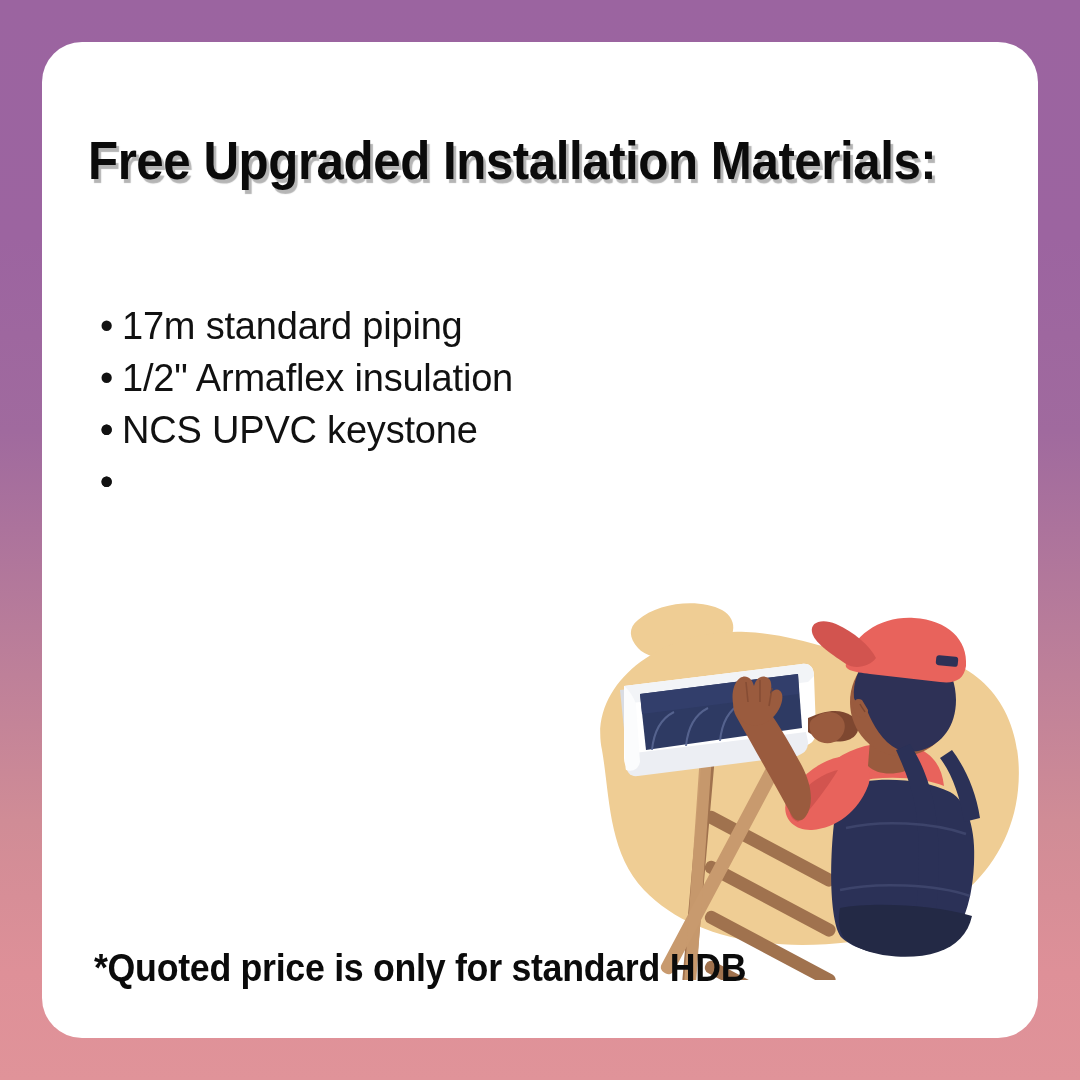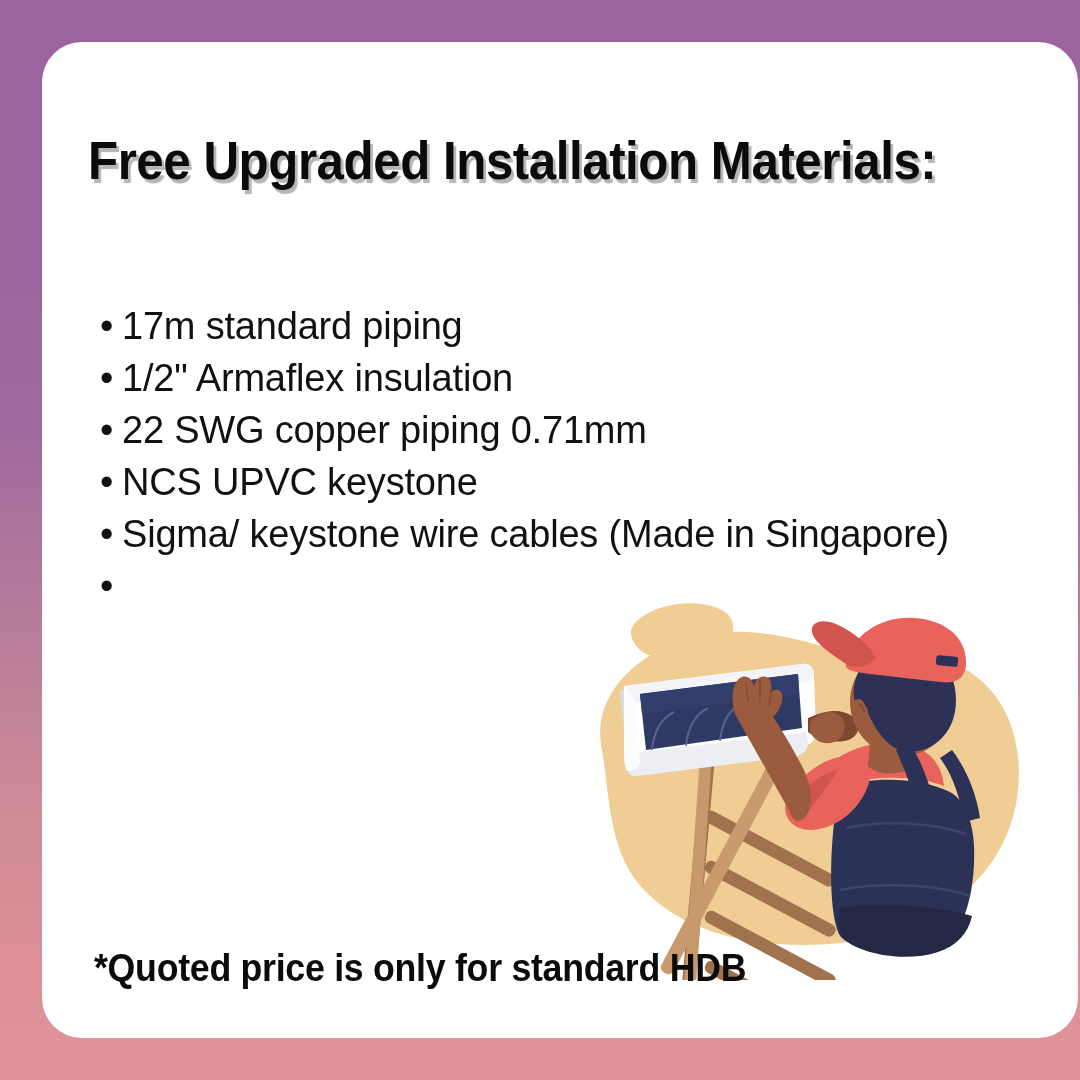--- a/index.html
+++ b/index.html
@@ -30,21 +30,20 @@
 
   #card {
     position: absolute;
     left: 42px;
     top: 42px;
     width: 996px;
     height: 996px;
     background: #FFFFFF;
     border-radius: 40px;
     overflow: hidden;
-    padding-left: 40px;
   }
 
   
   #title {
     position: absolute;
     left: 46px;
     top: 88px;
     width: 910px;
     font-size: 53px;
     font-weight: bold;
@@ -127,29 +126,27 @@
       <li>
         <span class="bullet">•</span>
         <span>17m standard piping</span>
       </li>
       <li>
         <span class="bullet">•</span>
         <span>1/2" Armaflex insulation</span>
       </li>
       <li>
         <span class="bullet">•</span>
-        <span>22 SWG copper piping 0.71mm</span>
       </li>
       <li>
         <span class="bullet">•</span>
         <span>NCS UPVC keystone</span>
       </li>
       <li>
         <span class="bullet">•</span>
-        <span>Sigma/ keystone wire cables (Made in Singapore)</span>
       </li>
       <li>
         <span class="bullet">•</span>
       </li>
     </ul>
 
     <div id="illustration">
       <svg viewBox="0 0 500 390" xmlns="http://www.w3.org/2000/svg">
 
         <path d="M98 30 C118 12, 160 8, 182 20 C200 30, 196 52, 174 62

